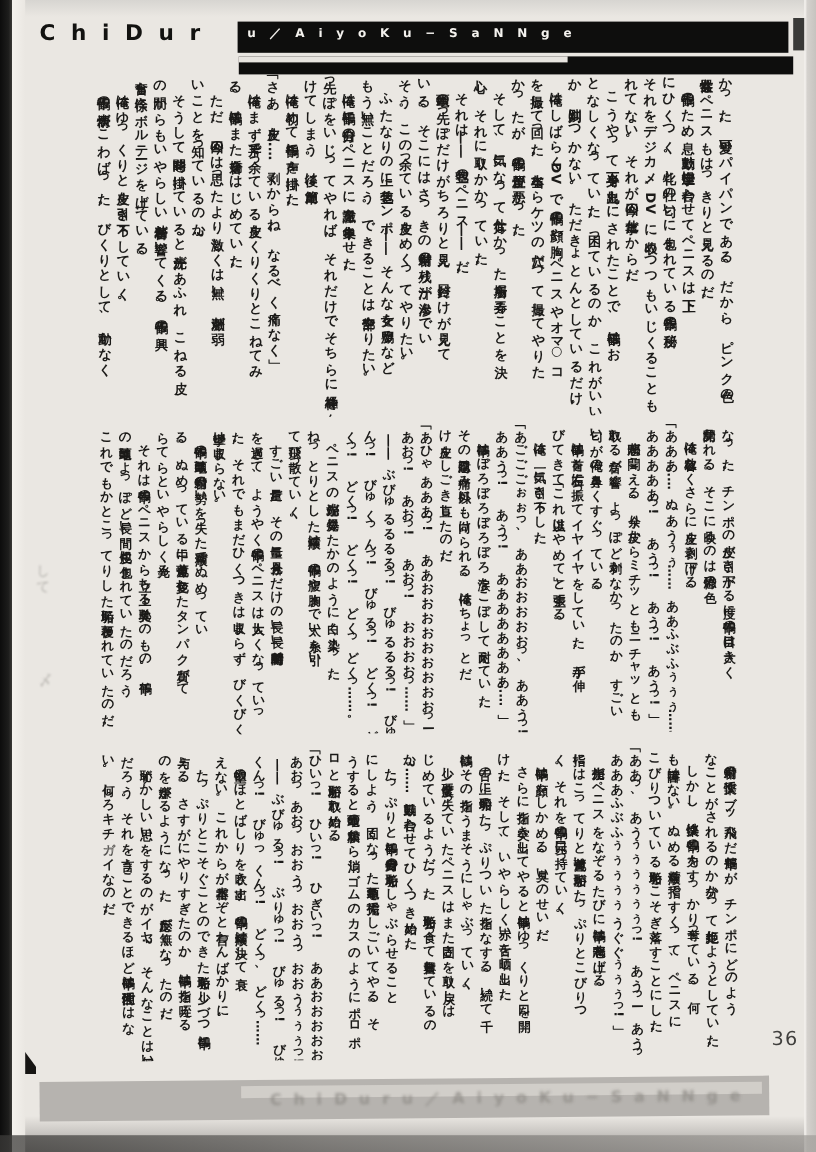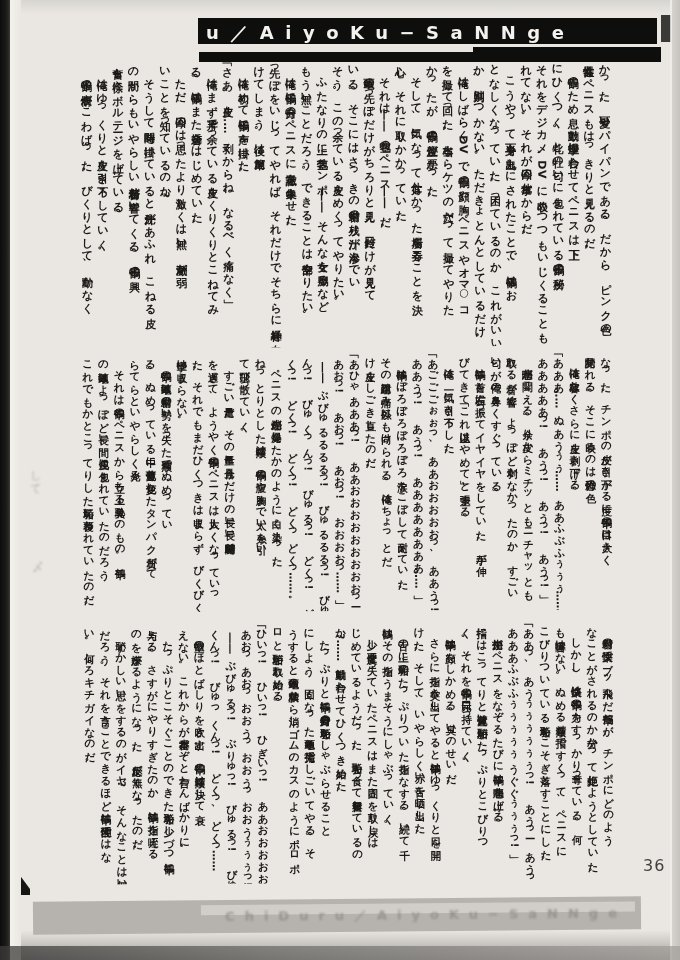--- a/index.html
+++ b/index.html
@@ -17,21 +17,21 @@
   #bottom-shadow{position:absolute;left:0;bottom:0;width:680px;height:14px;
     background:linear-gradient(90deg,#3c3b39 0,#6f6d6a 40%,#a3a09c 100%);opacity:.75;}
   #corner-mark{position:absolute;left:0;top:868px;width:30px;height:27px;background:#161513;
     clip-path:polygon(0 0,48% 0,100% 78%,100% 100%,30% 100%,0 62%);}
   .smudge{position:absolute;color:#b3b0ab;filter:blur(1px);font-size:11px;
     writing-mode:vertical-rl;letter-spacing:1px;}
   
   #header-prefix{position:absolute;left:33px;top:17px;font-size:18px;font-weight:bold;
     letter-spacing:13px;color:#121210;}
   #header-band{position:absolute;left:198px;top:18px;width:459px;height:26px;background:#0e0e0d;}
-  #header-band-text{position:absolute;left:8px;top:3px;font-size:18px;font-weight:bold;
+  #header-band-text{position:absolute;left:8px;top:3px;font-size:10px;font-weight:bold;
     letter-spacing:11.5px;color:#f4f2ee;white-space:nowrap;}
   #header-bar2{position:absolute;left:199px;top:47px;width:462px;height:15px;background:#0e0e0d;}
   #header-bar2-stripe{position:absolute;left:0;top:0;width:274px;height:5px;background:#e8e5e0;}
   #header-nub{position:absolute;left:661px;top:15px;width:13px;height:27px;background:#1b1b1a;opacity:.85;}
   
   #tiers{position:absolute;left:0;top:0;width:680px;height:960px;transform:rotate(-0.35deg);}
   .tier{position:absolute;left:80px;width:534px;writing-mode:vertical-rl;
     overflow:hidden;color:#1b1a18;font-weight:bold;}
   .tier p{margin:0;padding:0;line-height:15.7px;white-space:pre;}
   #tier-1{top:58px;height:289px;font-size:11px;letter-spacing:.6px;}
@@ -45,20 +45,21 @@
   #footer-ghost-stripe{position:absolute;left:168px;top:5px;width:434px;height:10px;
     background:#d8d5d0;opacity:.8;}
   #footer-ghost-text{position:absolute;right:14px;top:8px;font-size:13px;font-weight:bold;
     letter-spacing:10px;color:#918e89;filter:blur(1.3px);opacity:.85;white-space:nowrap;}
 </style>
 </head>
 <body>
 
 <div id="page">
 
+  <div id="header-prefix">ChiDur</div>
 
   <div id="header-band">
     <span id="header-band-text">u／AiyoKu−SaNNge</span>
   </div>
 
   <div id="header-bar2">
     <div id="header-bar2-stripe"></div>
   </div>
   <div id="header-nub"></div>
 

